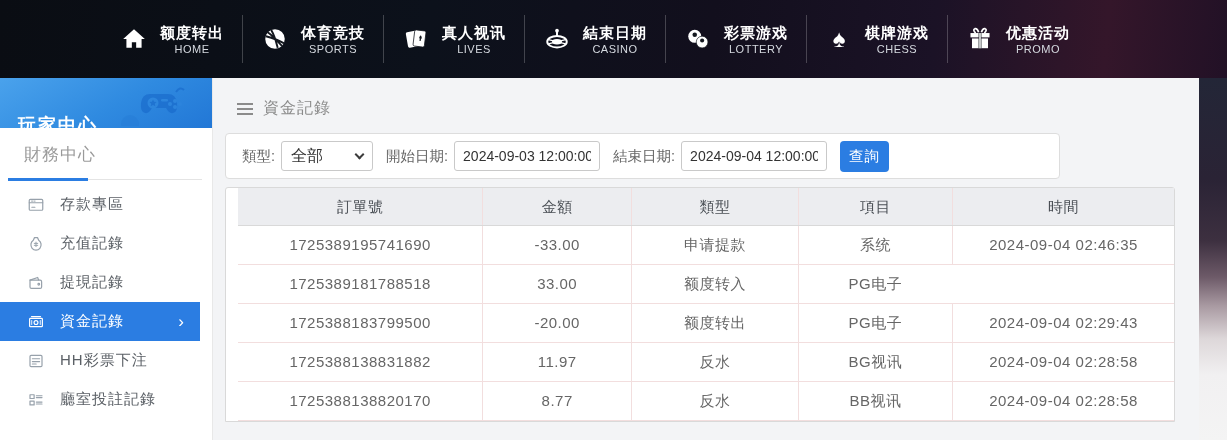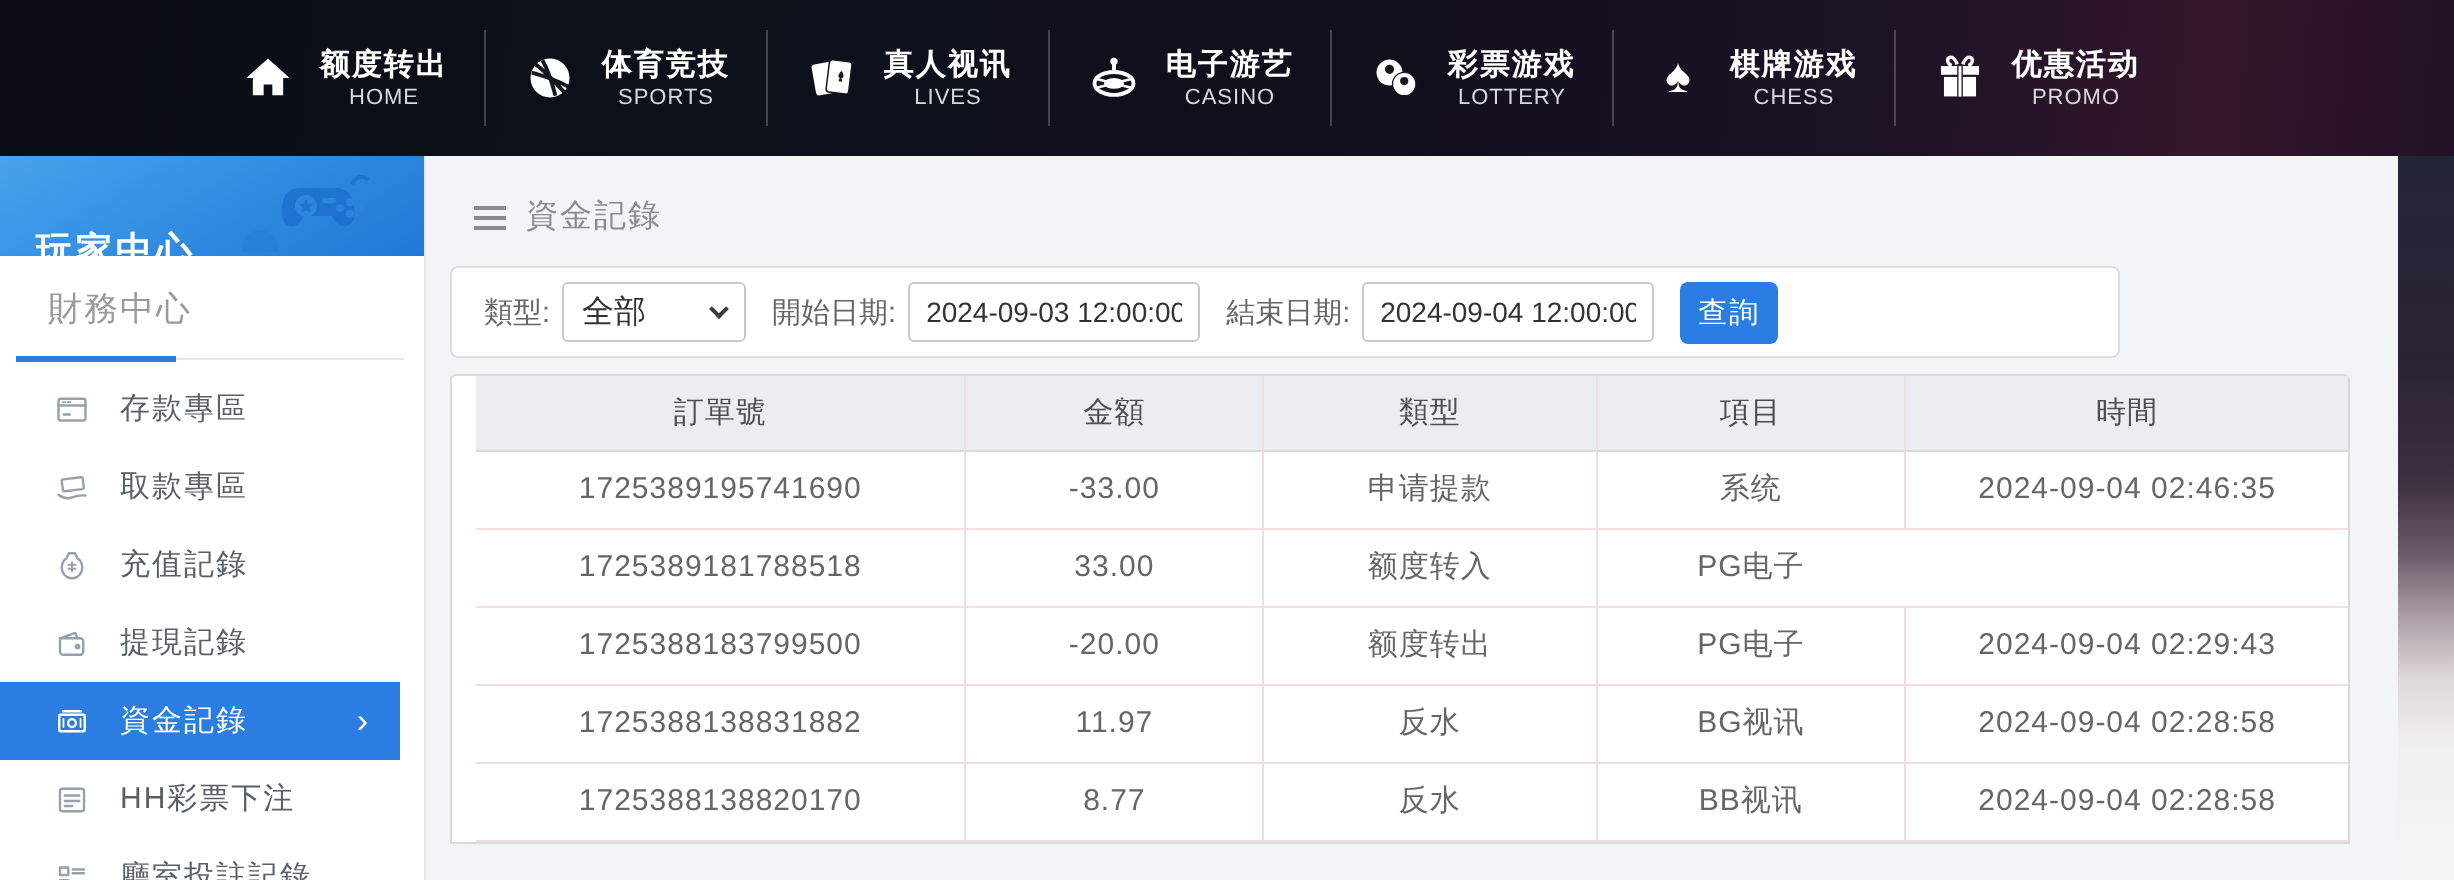--- a/index.html
+++ b/index.html
@@ -135,21 +135,21 @@
     <span class="nav-icon">
           <svg viewBox="0 0 24 24">
             <circle cx="12" cy="4.3" r="1.7" fill="#fff"></circle>
             <rect x="11.1" y="5.5" width="1.8" height="4" fill="#fff"></rect>
             <ellipse cx="12" cy="14.5" rx="9" ry="5.3" fill="none" stroke="#fff" stroke-width="1.8"></ellipse>
             <ellipse cx="12" cy="14.5" rx="4.6" ry="2.5" fill="#fff"></ellipse>
             <path d="M4 12.5 20 16.5M20 12.5 4 16.5" stroke="#fff" stroke-width="1.2"></path>
           </svg>
         </span>
     <span class="nav-text">
-      <span class="nav-zh">电子游艺</span>
+      <span class="nav-zh">結束日期</span>
       <span class="nav-en">CASINO</span>
     </span>
   </div>
       <div class="nav-item">
     <span class="nav-icon">
           <svg viewBox="0 0 24 24">
             <circle cx="9" cy="9.5" r="6" fill="#fff"></circle>
             <circle cx="9" cy="8" r="2.1" fill="#14181f"></circle>
             <circle cx="15.8" cy="14.8" r="5.4" fill="#fff" stroke="#14181f" stroke-width=".6"></circle>
             <circle cx="15.8" cy="13.4" r="1.9" fill="#14181f"></circle>
@@ -218,30 +218,20 @@
             <path d="M3 9h18M6.5 15h4"></path>
             <path d="M6 6.8h1.6M9.2 6.8h1.6" stroke-width="1.3"></path>
           </svg>
         </span>
     <span class="mi-label">存款專區</span>
 
   </div>
       <div class="menu-item">
     <span class="mi-icon">
           <svg viewBox="0 0 24 24">
-            <rect x="5.5" y="5.5" width="14" height="8" rx="1" transform="rotate(-7 12.5 9.5)"></rect>
-            <path d="M3 16.5q4.5 3.5 9 1.8t9-1.3"></path>
-          </svg>
-        </span>
-    <span class="mi-label">取款專區</span>
-
-  </div>
-      <div class="menu-item">
-    <span class="mi-icon">
-          <svg viewBox="0 0 24 24">
             <path d="M10 3.5h4l1.6 3.4a6.8 7.2 0 1 1-7.2 0Z"></path>
             <path d="M12 9.5v6M9.7 11.2h4.6M9.7 13.8h4.6" stroke-width="1.3"></path>
           </svg>
         </span>
     <span class="mi-label">充值記錄</span>
 
   </div>
       <div class="menu-item">
     <span class="mi-icon">
           <svg viewBox="0 0 24 24">

